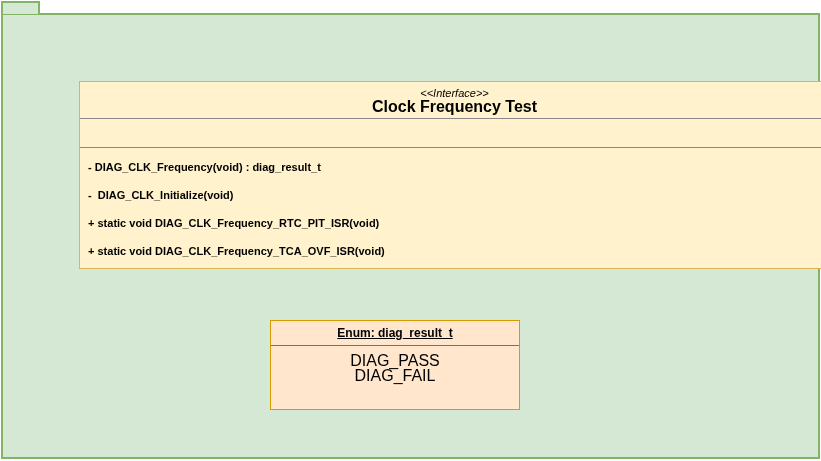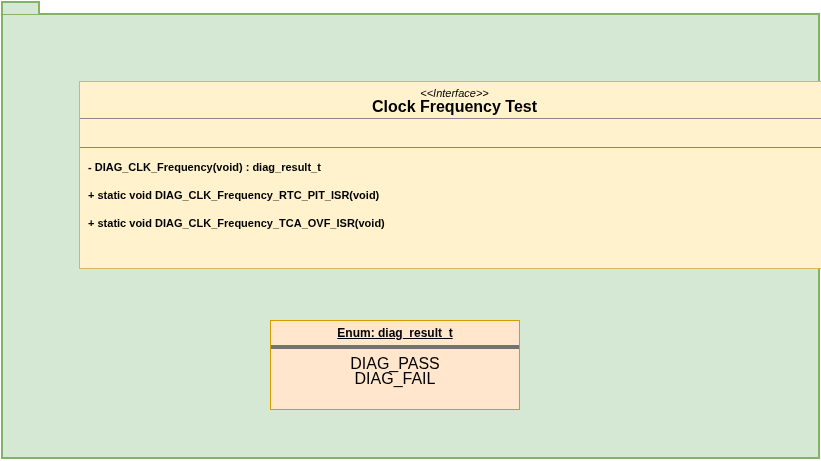--- a/index.html
+++ b/index.html
@@ -92,21 +92,21 @@
     width: 248px;
     height: 88px;
     background: #ffe6cc;
     border: 1px solid #d79b00;
     z-index: 3;
     display: flex;
     flex-direction: column;
   }
   .enum-header {
     height: 24px;
-    border-bottom: 4px solid #737373;
+    border-bottom: 1px solid #737373;
     display: flex;
     align-items: center;
     justify-content: center;
     font-size: 12px;
     font-weight: bold;
     text-decoration: underline;
   }
   .enum-values {
     flex: 1;
     padding-top: 7px;
@@ -126,20 +126,21 @@
   <div class="package-body"></div>
 
   <div class="interface-box">
     <div class="iface-header">
       <div class="stereotype">&lt;&lt;Interface&gt;&gt;</div>
       <div class="iface-title">Clock Frequency Test</div>
     </div>
     <div class="iface-attrs"></div>
     <div class="iface-methods">
       <div class="method-line">- DIAG_CLK_Frequency(void) : diag_result_t</div>
+      <div class="method-line">-  DIAG_CLK_Initialize(void)</div>
       <div class="method-line">+ static void DIAG_CLK_Frequency_RTC_PIT_ISR(void)</div>
       <div class="method-line">+ static void DIAG_CLK_Frequency_TCA_OVF_ISR(void)</div>
     </div>
   </div>
 
   <div class="enum-box">
     <div class="enum-header">Enum: diag_result_t</div>
     <div class="enum-values">
       <div class="enum-value">DIAG_PASS</div>
       <div class="enum-value">DIAG_FAIL</div>

